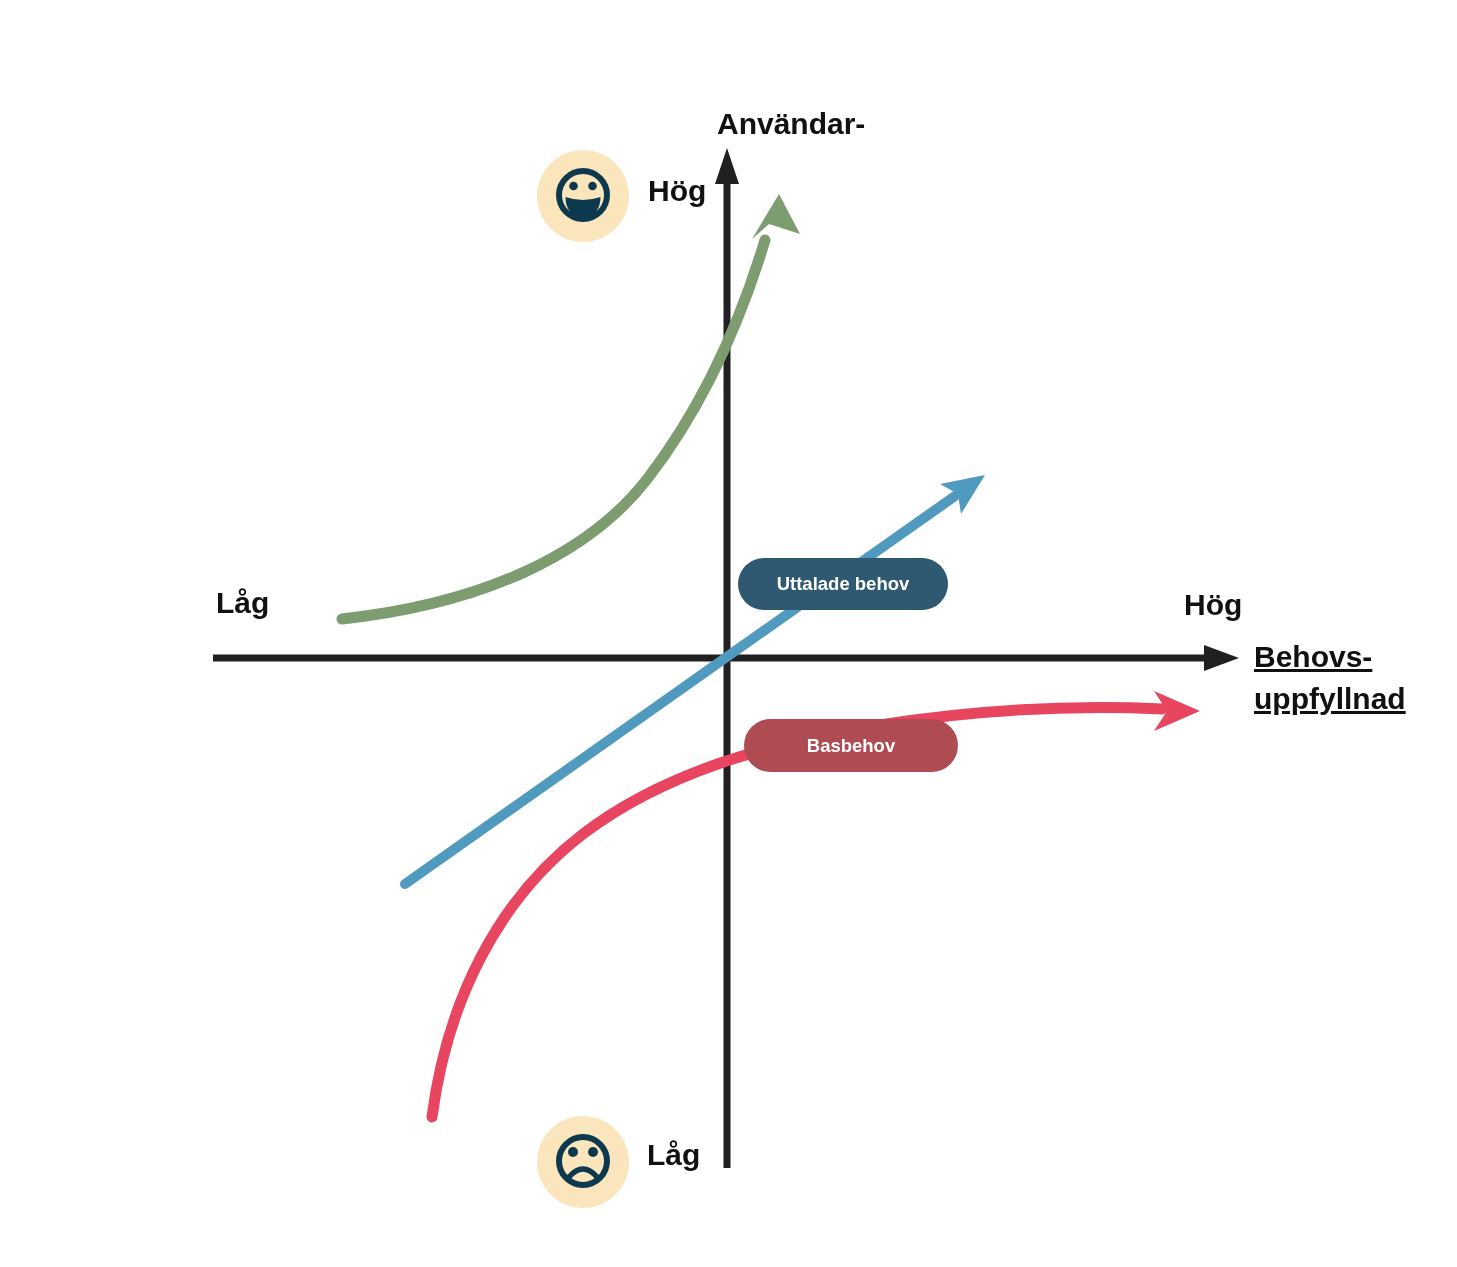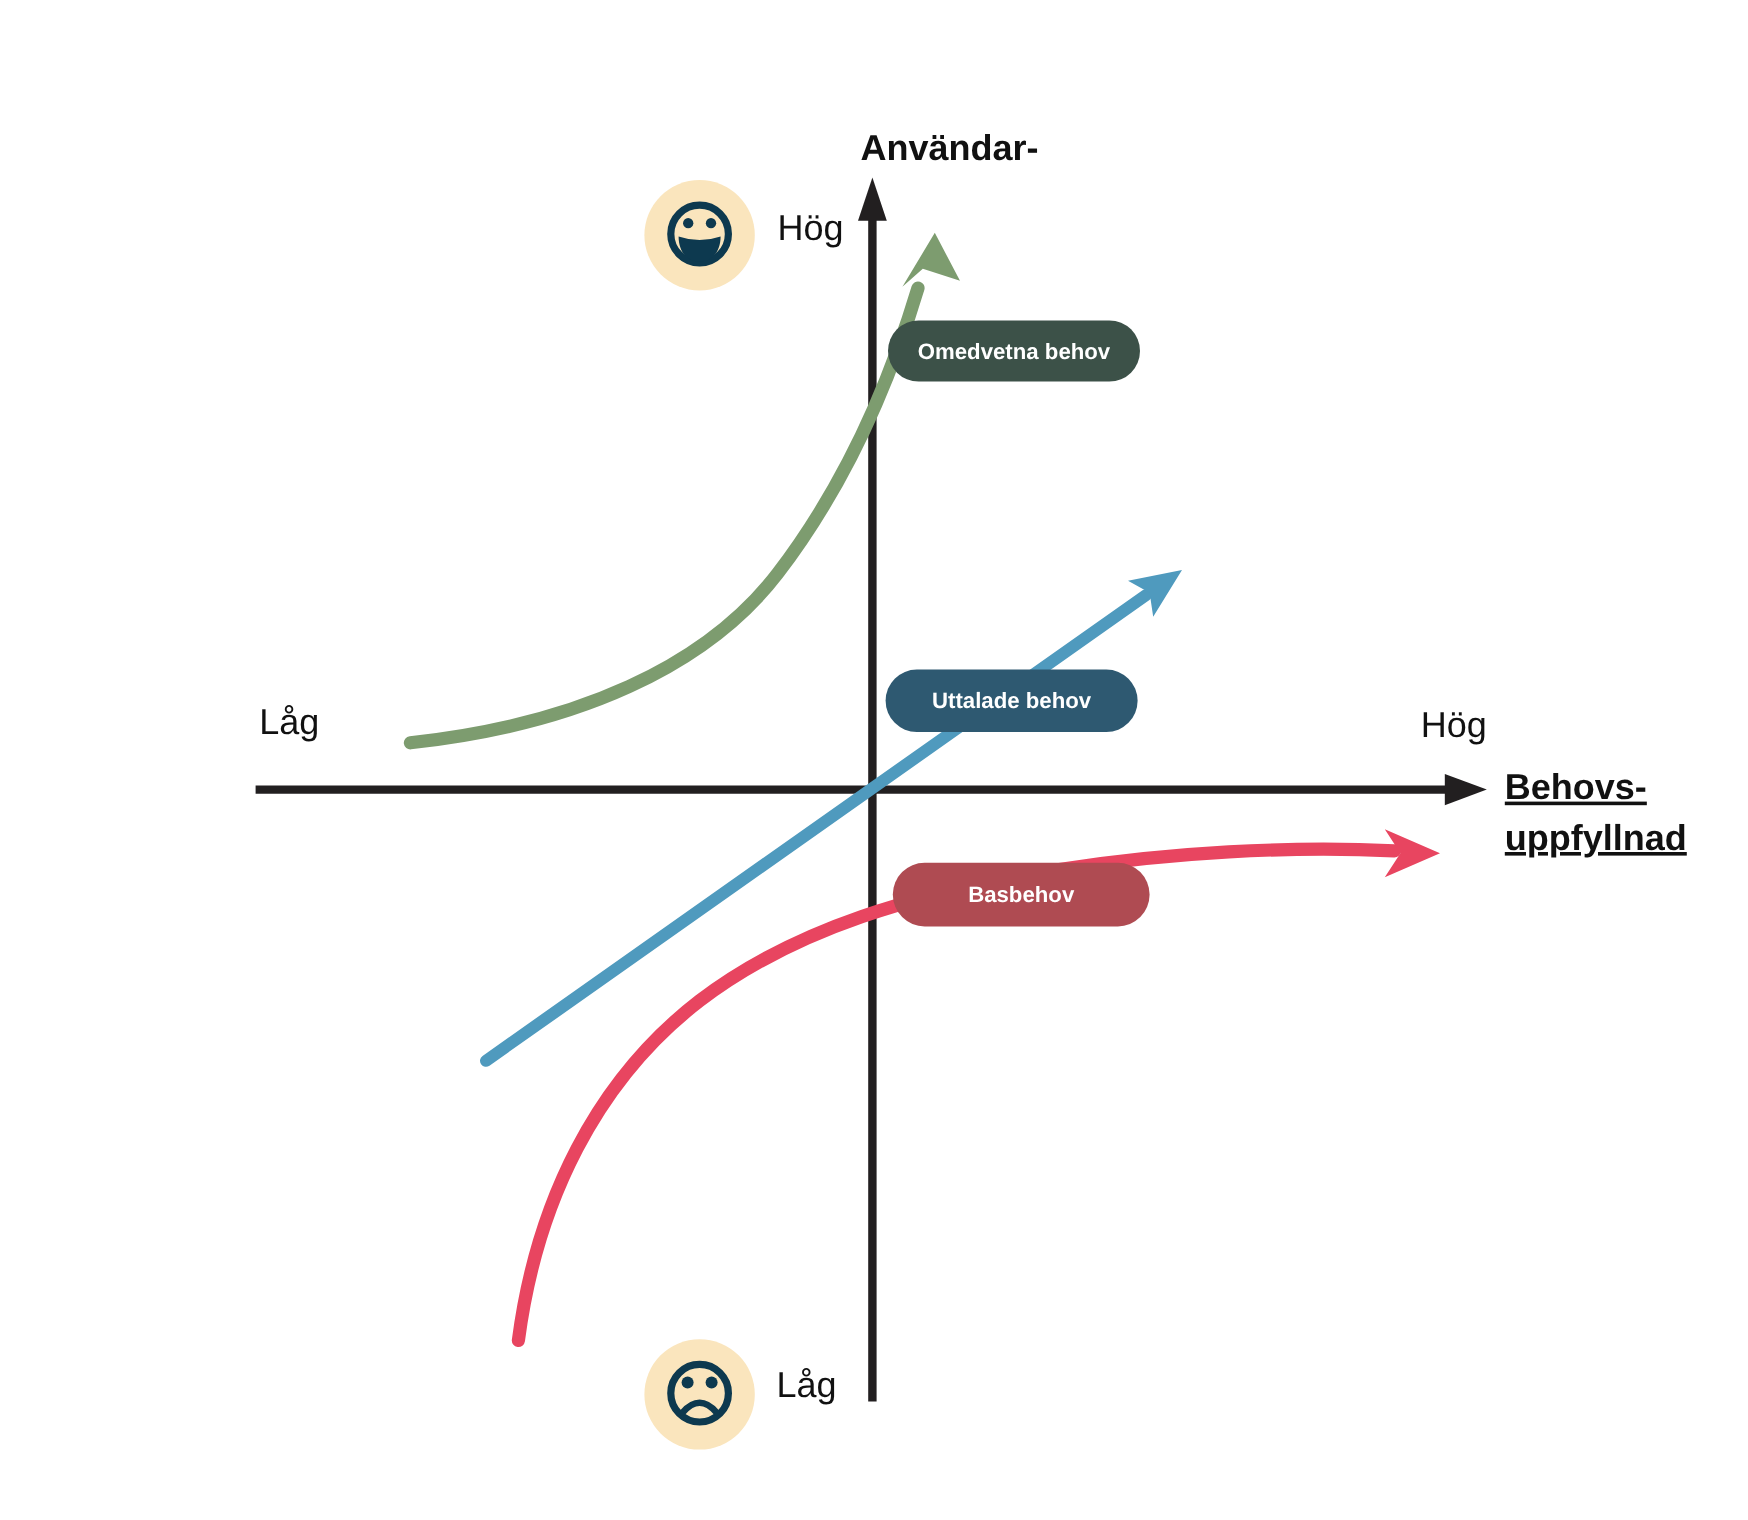--- a/index.html
+++ b/index.html
@@ -18,20 +18,21 @@
     position: absolute;
     left: 0;
     top: 0;
   }
   .lbl {
     position: absolute;
     color: #111111;
     font-size: 30px;
     line-height: 34px;
     white-space: nowrap;
+    font-weight: bold;
   }
   .lbl.bold {
     font-weight: 700;
     line-height: 42px;
   }
   .pill {
     position: absolute;
     display: flex;
     align-items: center;
     justify-content: center;
@@ -100,23 +101,20 @@
 
   <div class="lbl hog-right">Hög</div>
 
   <div class="lbl bold x-title">
     <span>Behovs-</span><br>
     <span>uppfyllnad</span>
   </div>
 
   <div class="lbl lag-bottom">Låg</div>
 
-  <div class="pill pill-omedvetna" style="background-color: rgb(60, 81, 72);">
-    <span>Omedvetna behov</span>
-  </div>
 
   <div class="pill pill-uttalade" style="background-color: rgb(46, 89, 113);">
     <span>Uttalade behov</span>
   </div>
 
   <div class="pill pill-basbehov" style="background-color: rgb(175, 75, 82);">
     <span>Basbehov</span>
   </div>
 
 </div>

